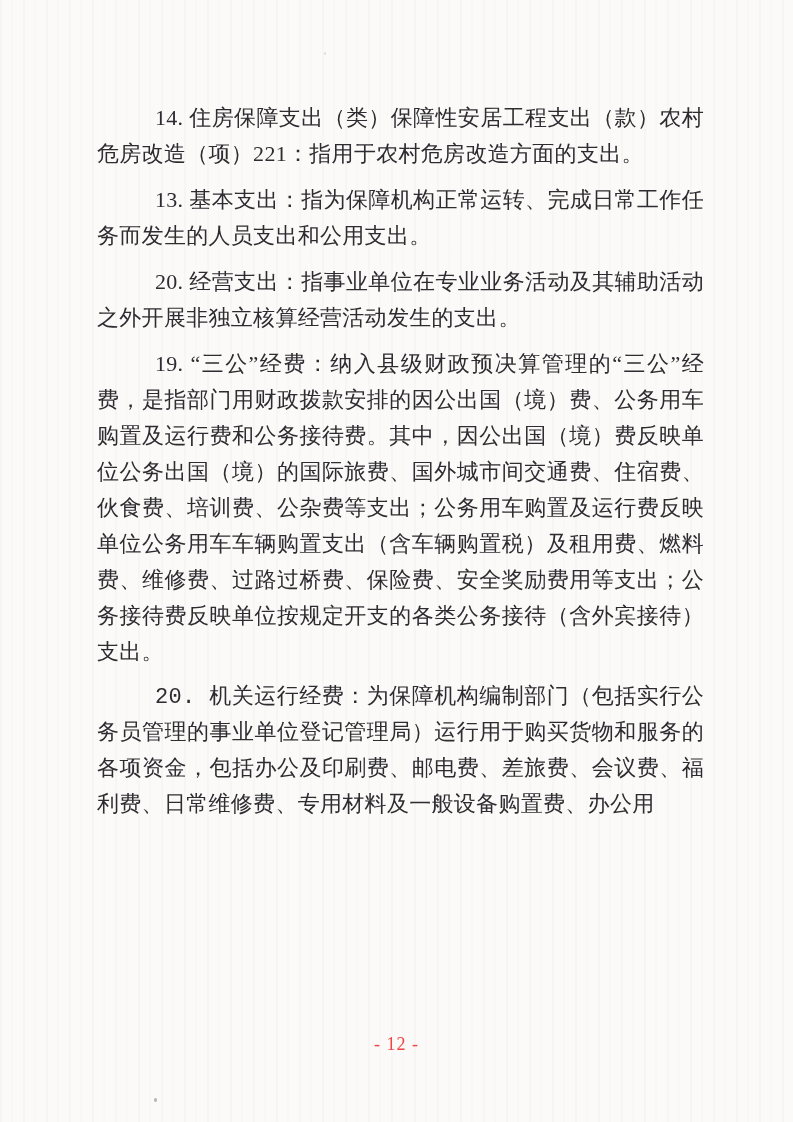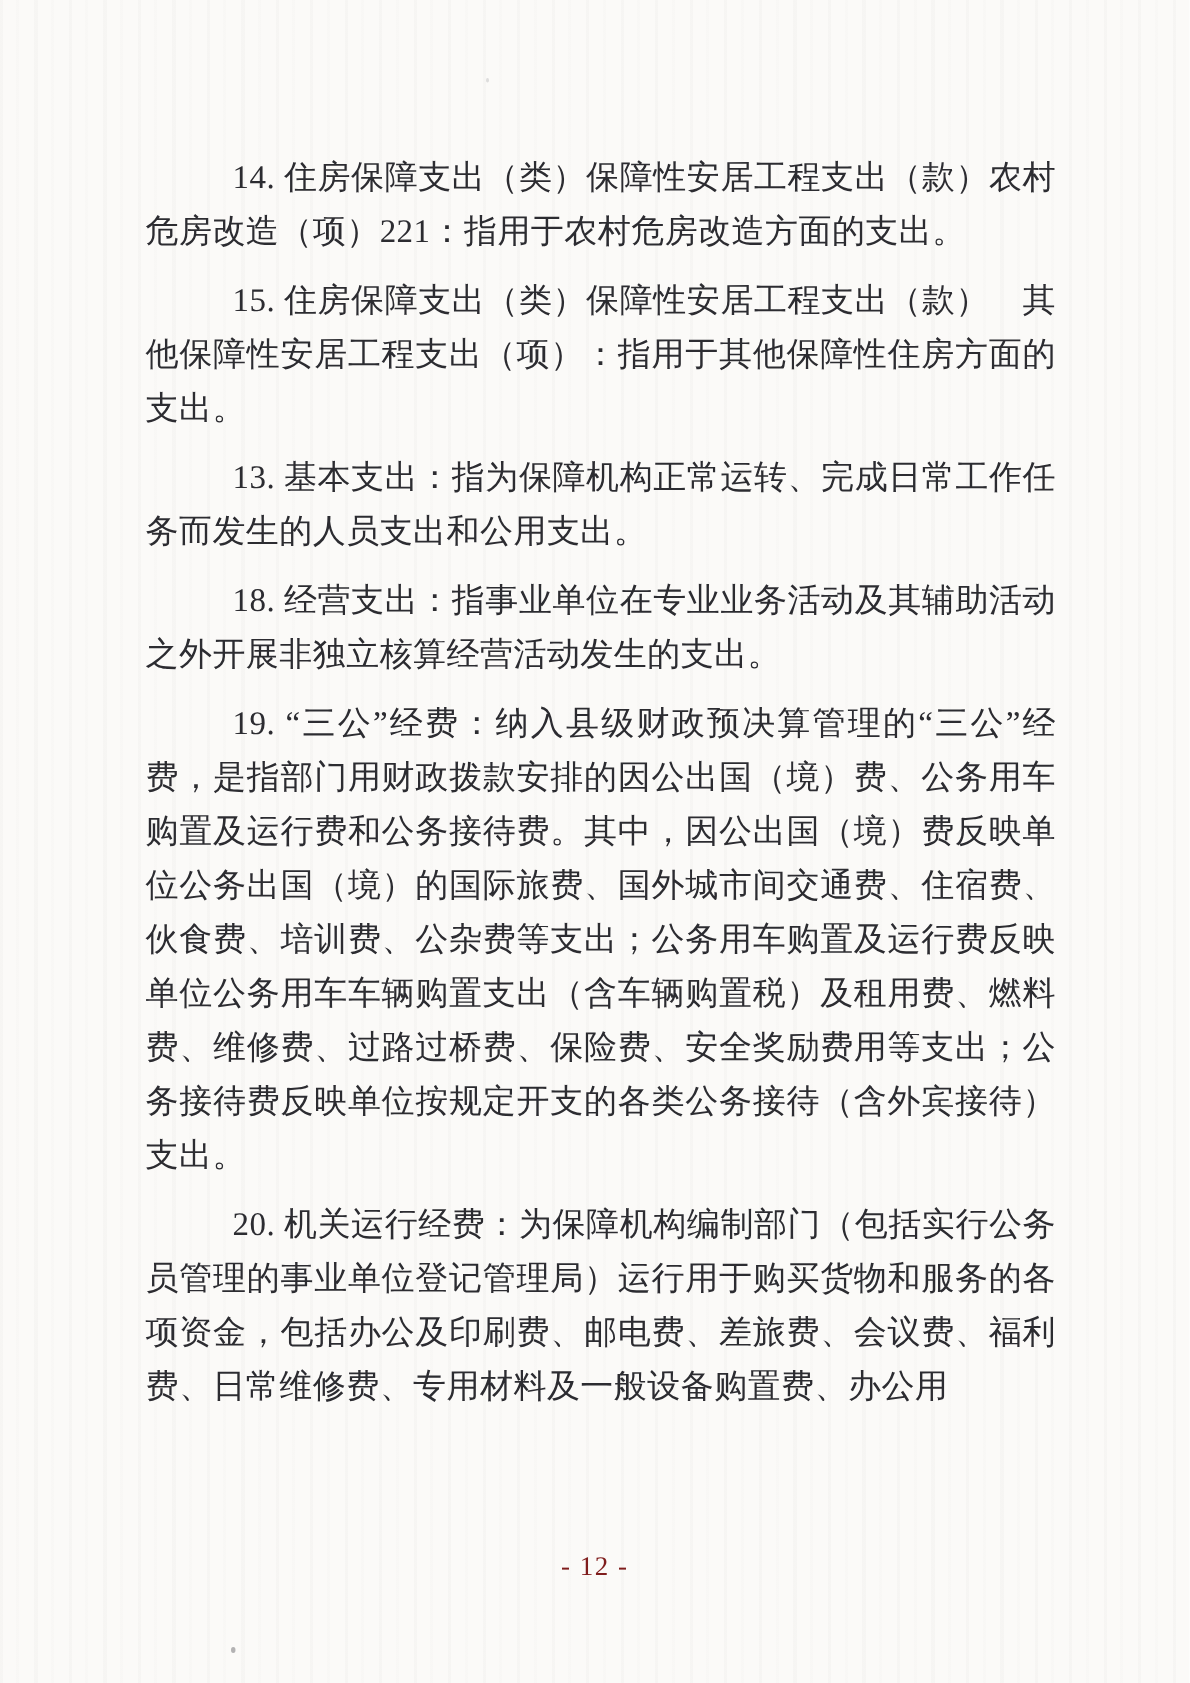--- a/index.html
+++ b/index.html
@@ -38,50 +38,50 @@
     letter-spacing: 0.3px;
     color: #2c2c31;
     text-align: justify;
   }
   .content p {
     margin: 0 0 10px 0;
     text-indent: 58px;
   }
   .content p:last-child {
     margin-bottom: 16px;
+    font-family: Liberation Mono, monospace;
   }
   .page-number {
     position: absolute;
     top: 1033px;
     left: 0;
     width: 793px;
     text-align: center;
     font-size: 18px;
     line-height: 22px;
     letter-spacing: 1px;
-    color: #7f1d1d;
+    color: #ef4444;
   }
   .speck {
     position: absolute;
     background: rgba(90,90,95,0.45);
     border-radius: 50%;
   }
   .speck-1 { left: 154px; top: 1098px; width: 3px; height: 4px; }
   .speck-2 { left: 324px; top: 52px;  width: 2px; height: 3px; opacity: .4; }
 </style>
 </head>
 <body>
 
 <div class="page">
 
   <div class="content">
     <p>14. 住房保障支出（类）保障性安居工程支出（款）农村危房改造（项）221：指用于农村危房改造方面的支出。</p>
-    <p>15. 住房保障支出（类）保障性安居工程支出（款）　其他保障性安居工程支出（项）：指用于其他保障性住房方面的支出。</p>
     <p>13. 基本支出：指为保障机构正常运转、完成日常工作任务而发生的人员支出和公用支出。</p>
-    <p>18. 经营支出：指事业单位在专业业务活动及其辅助活动之外开展非独立核算经营活动发生的支出。</p>
+    <p>20. 经营支出：指事业单位在专业业务活动及其辅助活动之外开展非独立核算经营活动发生的支出。</p>
     <p>19. “三公”经费：纳入县级财政预决算管理的“三公”经费，是指部门用财政拨款安排的因公出国（境）费、公务用车购置及运行费和公务接待费。其中，因公出国（境）费反映单位公务出国（境）的国际旅费、国外城市间交通费、住宿费、伙食费、培训费、公杂费等支出；公务用车购置及运行费反映单位公务用车车辆购置支出（含车辆购置税）及租用费、燃料费、维修费、过路过桥费、保险费、安全奖励费用等支出；公务接待费反映单位按规定开支的各类公务接待（含外宾接待）支出。</p>
     <p>20. 机关运行经费：为保障机构编制部门（包括实行公务员管理的事业单位登记管理局）运行用于购买货物和服务的各项资金，包括办公及印刷费、邮电费、差旅费、会议费、福利费、日常维修费、专用材料及一般设备购置费、办公用</p>
   </div>
 
   <div class="page-number">- 12 -</div>
 
   <div class="speck speck-1"></div>
   <div class="speck speck-2"></div>
 
 </div>

